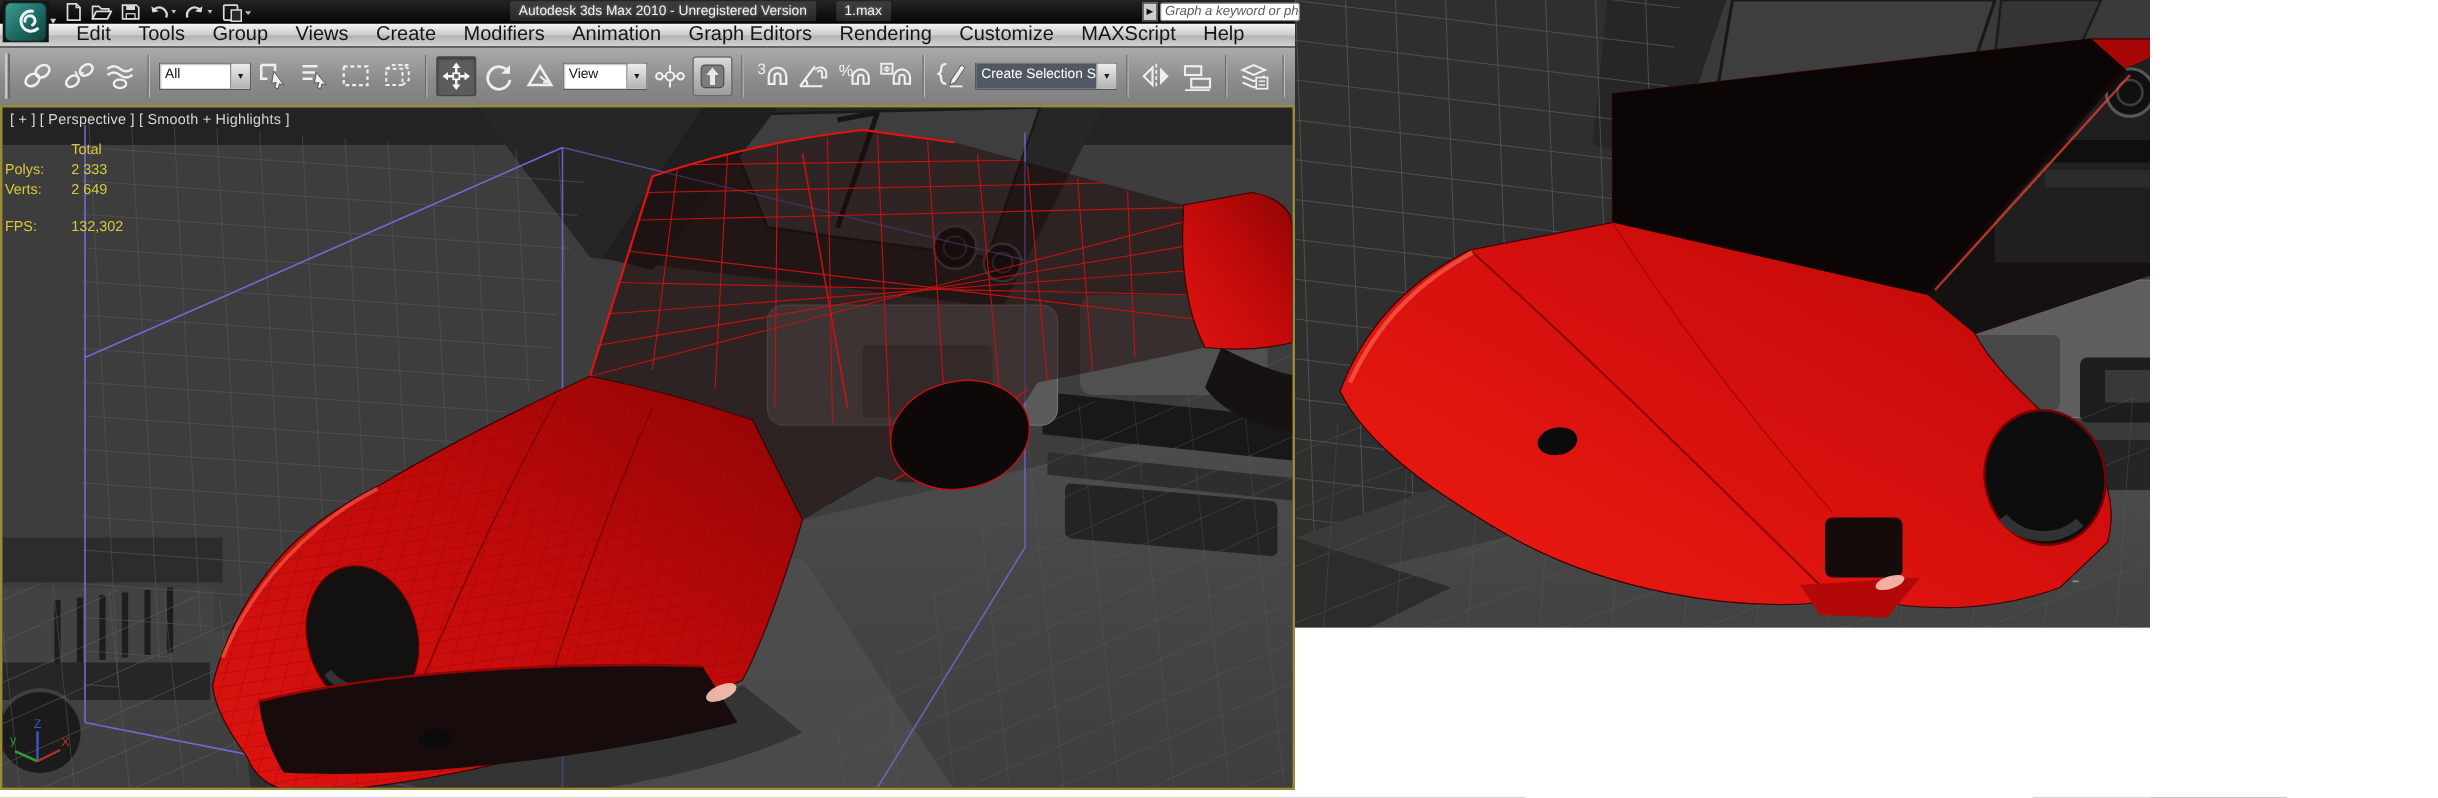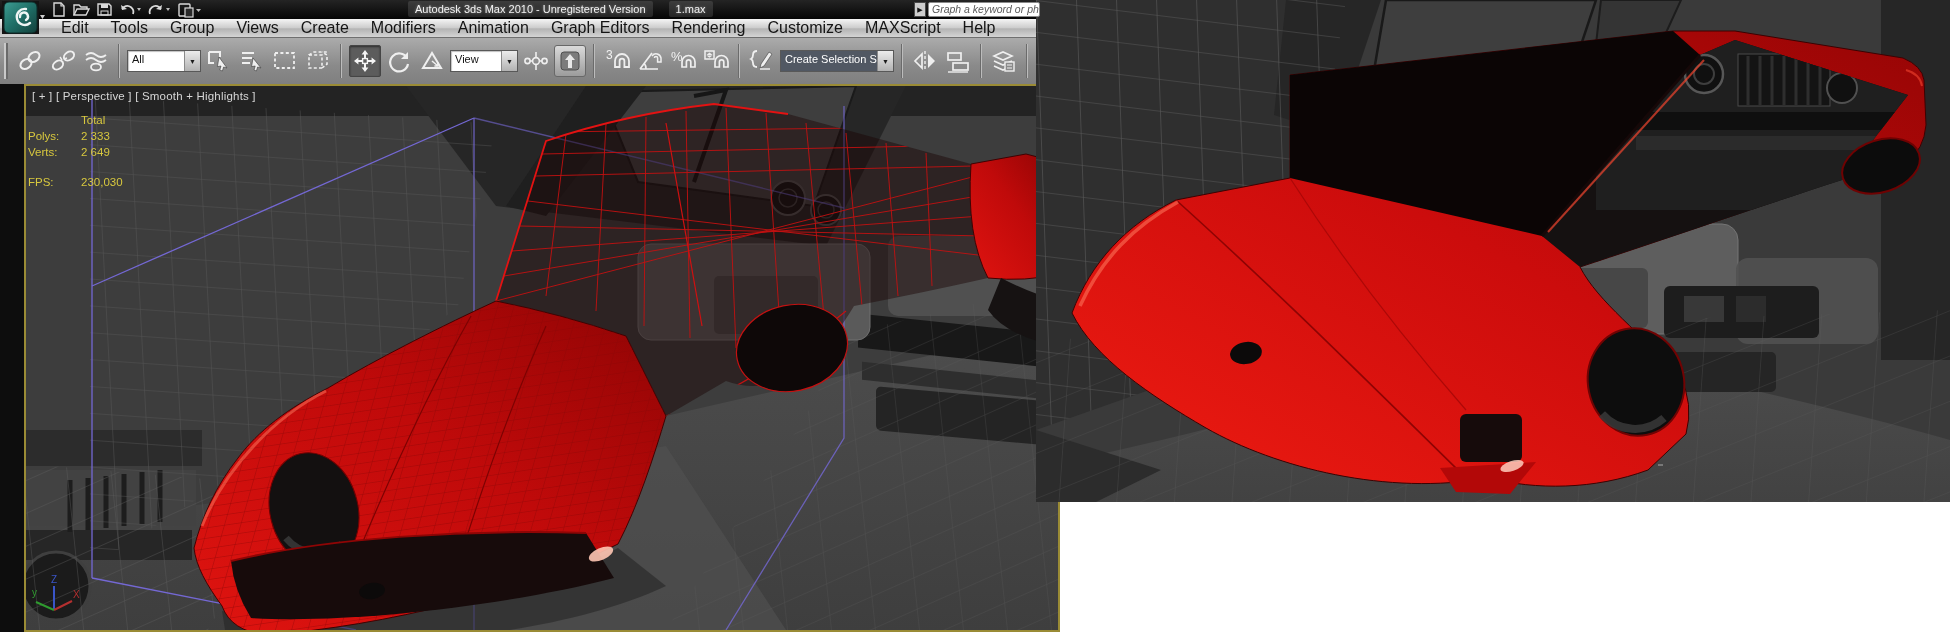--- a/index.html
+++ b/index.html
@@ -1,16 +1,16 @@
 <!DOCTYPE html>
 <html><head>
 <meta charset="utf-8">
 <style>
   html,body{margin:0;padding:0;background:#ffffff;}
-  .stage{position:relative;width:1950px;height:638px;background:#ffffff;overflow:hidden;
+  .stage{position:relative;width:1720px;height:638px;background:#ffffff;overflow:hidden;
          font-family:"Liberation Sans",sans-serif;-webkit-font-smoothing:antialiased;}
   
   .app{position:absolute;left:0;top:0;width:1036px;height:632px;background:#0d0d0d;}
   .titlebar{position:absolute;left:0;top:0;width:1036px;height:19px;
             background:linear-gradient(#242424,#050505);}
   .app-logo{position:absolute;left:2px;top:1px;width:44px;height:33px;z-index:9;display:flex;align-items:flex-start;}
   .qat{position:absolute;left:52px;top:1px;height:17px;display:flex;align-items:center;gap:7px;z-index:5;}
   .qat .qbtn{display:flex;align-items:center;gap:1px;}
   .title-text{position:absolute;left:408px;top:1px;height:16px;display:flex;gap:16px;z-index:4;}
   .title-pill{background:rgba(255,255,255,0.12);border-radius:2px;padding:0 7px;height:16px;line-height:16px;
@@ -34,21 +34,21 @@
   .tbtn.raised{background:linear-gradient(#dadada,#9c9c9c);border:1px solid #686868;border-radius:3px;}
   .tsep{width:1px;height:34px;background:#6b6b6b;border-right:1px solid #bcbcbc;margin:0 4px;flex:0 0 auto;}
   .combo{height:20px;background:#ffffff;border:1px solid #585858;display:flex;align-items:stretch;
          font-size:11px;color:#121212;flex:0 0 auto;box-shadow:inset 1px 1px 1px rgba(0,0,0,.25);justify-content:flex-end;}
   .combo .val{padding:2px 4px 0 4px;white-space:nowrap;overflow:hidden;flex:1;}
   .combo .val.hl{background:#515863;color:#ffffff;}
   .combo .dd{width:15px;background:linear-gradient(#ececec,#b2b2b2);border-left:1px solid #8a8a8a;
              display:flex;align-items:center;justify-content:center;font-size:7px;color:#1c1c1c;}
   
   .viewport{position:absolute;left:0;top:84px;width:1036px;height:548px;box-sizing:border-box;
-            border:2px solid #9a8b35;background:#3d3d3d;overflow:hidden;margin-left:24px;}
+            border:2px solid #9a8b35;background:#3d3d3d;overflow:hidden;}
   .vp-label{position:absolute;left:6px;top:4px;color:#d6d6d6;font-size:11.5px;letter-spacing:.2px;z-index:20;}
   .stats{position:absolute;left:0;top:26px;color:#d8c83e;font-size:11.5px;z-index:20;}
   .srow{display:flex;height:16px;line-height:16px;}
   .slab{width:55px;padding-left:2px;box-sizing:border-box;}
   .sval{padding-left:0px;}
   .stats .gap{height:14px;}
   .gizmo{position:absolute;left:4px;bottom:6px;z-index:20;}
   .scene{position:absolute;left:0;top:0;}
   
   .rightshot{position:absolute;left:1036px;top:0;width:914px;height:502px;background:#3a3a3a;overflow:hidden;}
@@ -444,21 +444,21 @@
             <span class="slab">Polys:</span>
             <span class="sval">2 333</span>
           </div>
         <div class="srow">
             <span class="slab">Verts:</span>
             <span class="sval">2 649</span>
           </div>
         <div class="gap"></div>
         <div class="srow">
             <span class="slab">FPS:</span>
-            <span class="sval">230,030</span>
+            <span class="sval">132,302</span>
           </div>
       </div>
 
       <div class="gizmo">
         <svg width="50" height="46" viewBox="0 0 50 46">
           <path d="M24,36 L24,12" stroke="#3a55c8" stroke-width="2"></path>
           <path d="M24,36 L42,27" stroke="#b42f2f" stroke-width="2"></path>
           <path d="M24,36 L6,28" stroke="#2f9b2f" stroke-width="2"></path>
           <text x="21" y="9" font-size="10" fill="#3a55c8" font-family="Liberation Sans">Z</text>
           <text x="43" y="24" font-size="10" fill="#b42f2f" font-family="Liberation Sans">X</text>

